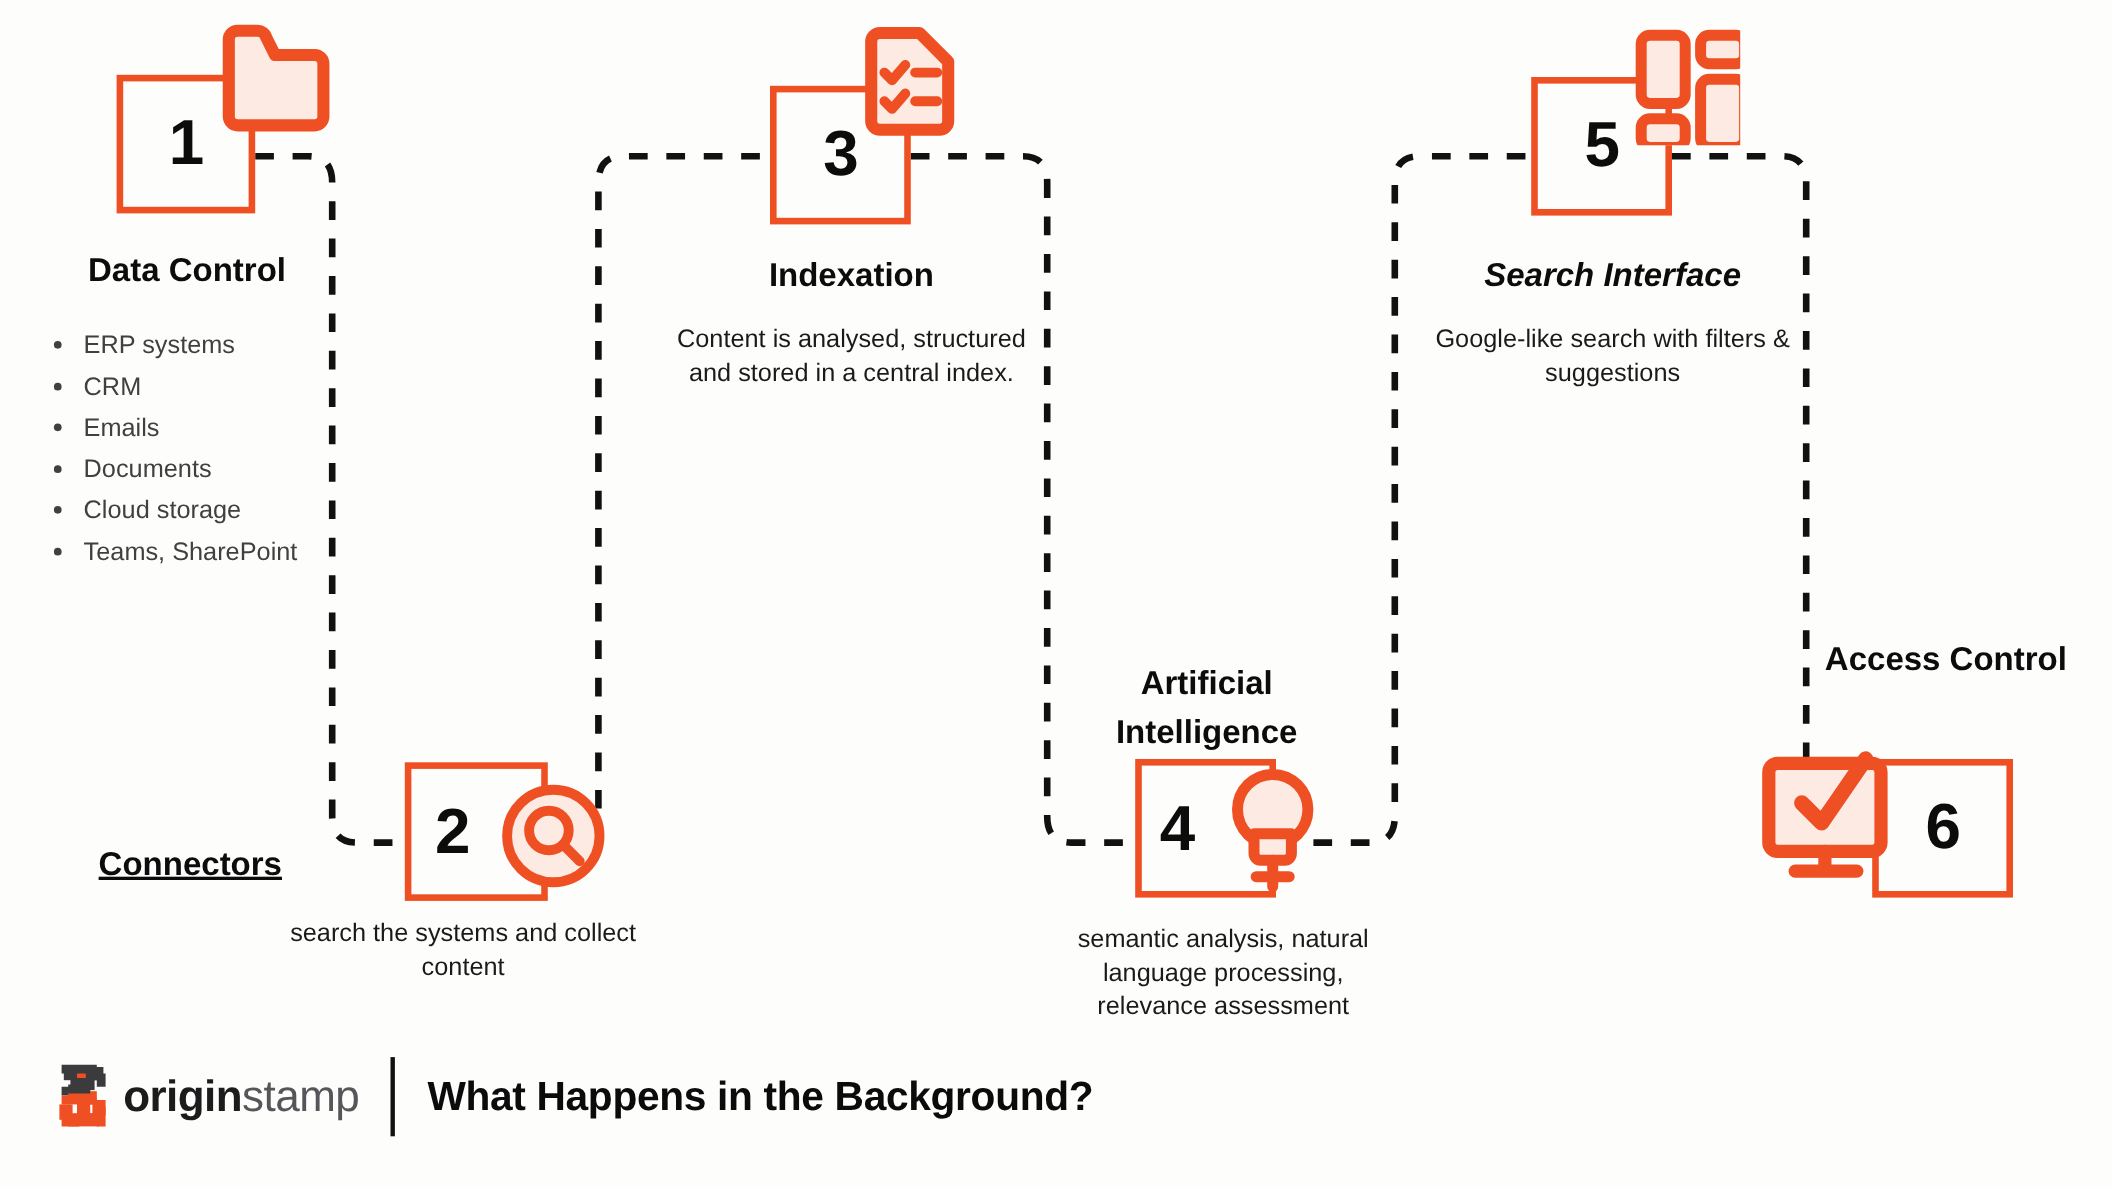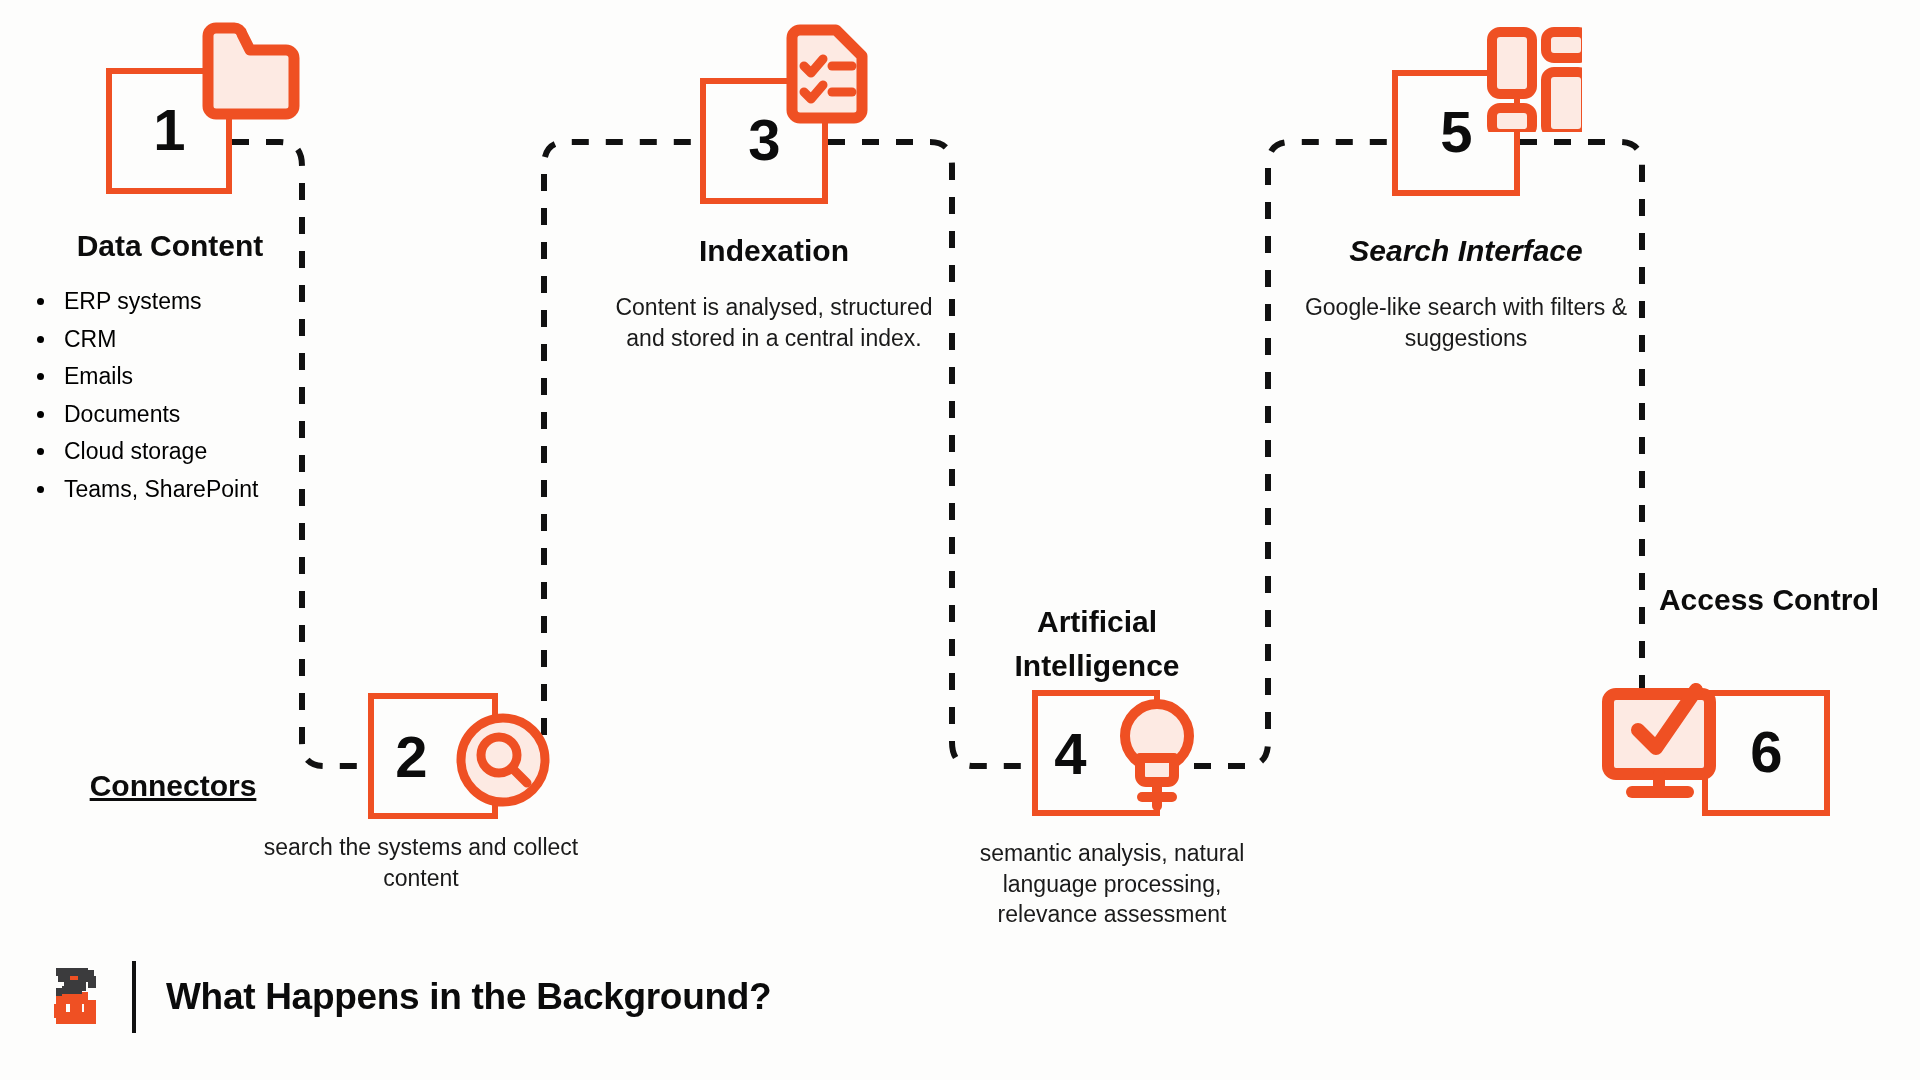--- a/index.html
+++ b/index.html
@@ -67,26 +67,26 @@
   }
   .body-text {
     position: absolute;
     font-size: 23px;
     line-height: 1.33;
     color: #1a1a1a;
     text-align: center;
   }
   .bullets {
     position: absolute;
-    margin: 0;
+    margin: 12px;
     padding: 0 0 0 30px;
     list-style: disc;
     font-size: 23px;
     line-height: 1.33;
-    color: #000000;
+    color: #404040;
   }
   .bullets li { margin: 0 0 7px 0; padding-left: 6px; }
 
   
   .icon {
     position: absolute;
   }
 
   
   .footer {
@@ -145,21 +145,21 @@
     <div class="num-box n1" style="left:106px; top:68px; width:126px; height:126px;">
       <span class="num">1</span>
     </div>
 
     <svg class="icon" style="left:196px; top:18px;" width="110" height="104" viewBox="0 0 110 104">
       <path d="M 12,34 L 12,88 A 8,8 0 0 0 20,96 L 90,96 A 8,8 0 0 0 98,88 L 98,40
                A 8,8 0 0 0 90,32 L 54,32 L 46,16 A 8,8 0 0 0 38,10 L 20,10
                A 8,8 0 0 0 12,18 Z" fill="#fdeae3" stroke="#ef5023" stroke-width="11" stroke-linejoin="round"></path>
     </svg>
 
-    <div class="heading" style="left:0px; top:225px; width:340px;">Data Content</div>
+    <div class="heading" style="left:0px; top:225px; width:340px;">Data Control</div>
 
     <ul class="bullets" style="left:28px; top:286px; width:320px;">
       <li>ERP systems</li>
       <li>CRM</li>
       <li>Emails</li>
       <li>Documents</li>
       <li>Cloud storage</li>
       <li>Teams, SharePoint</li>
     </ul>
   </div>
@@ -263,18 +263,21 @@
         <rect x="6" y="38" width="12" height="14" fill="#ef5023"></rect>
         <rect x="14" y="46" width="28" height="12" fill="#ef5023"></rect>
         <rect x="36" y="34" width="12" height="14" fill="#ef5023"></rect>
         <rect x="22" y="6" width="12" height="48" fill="#ef5023"></rect>
         <path d="M 18,4 L 38,4 L 38,14 L 30,14 L 30,10 L 22,10 L 22,18 L 34,18
                  L 34,28 L 14,28 L 14,20 L 22,20 L 22,14 L 14,14 L 14,4 Z" fill="#3b3b3d"></path>
         <rect x="10" y="4" width="12" height="12" fill="#3b3b3d"></rect>
         <rect x="34" y="4" width="12" height="12" fill="#3b3b3d"></rect>
         <rect x="18" y="14" width="20" height="11" fill="#3b3b3d"></rect>
       </svg>
+      <div class="logo-word">
+        <span class="b">origin</span><span class="l">stamp</span>
+      </div>
     </div>
     <div class="divider"></div>
     <div class="footer-title">What Happens in the Background?</div>
   </div>
 
 </div>
 
 </body></html>

